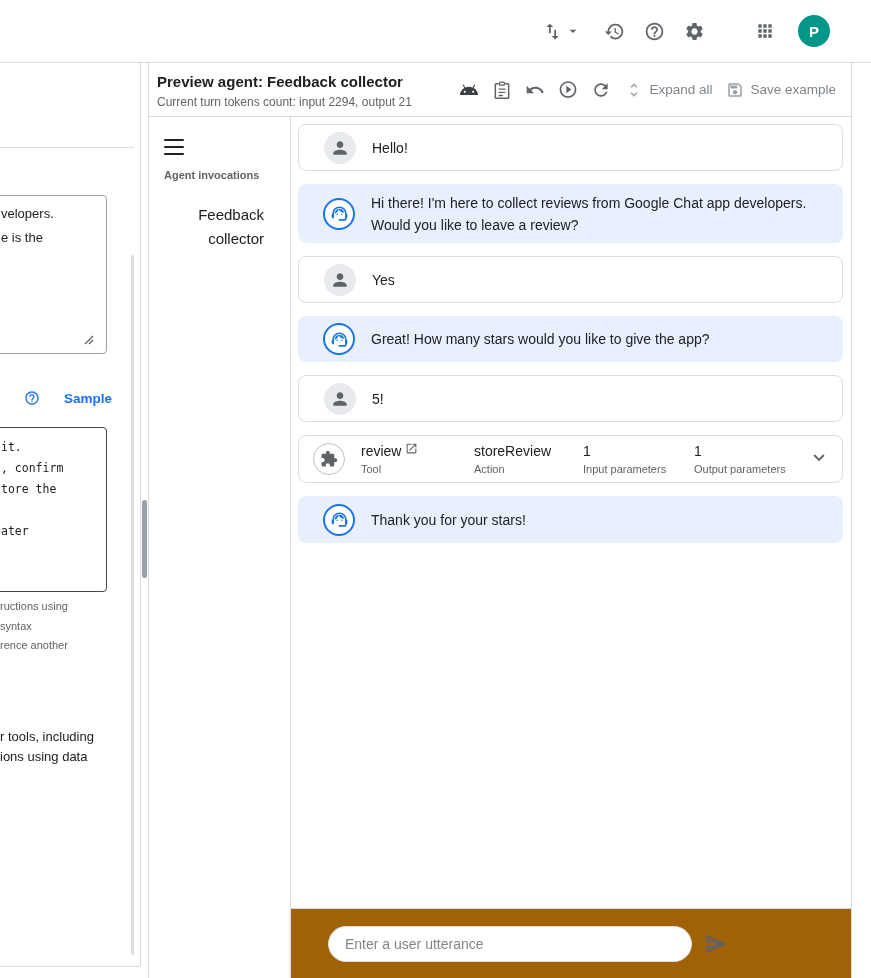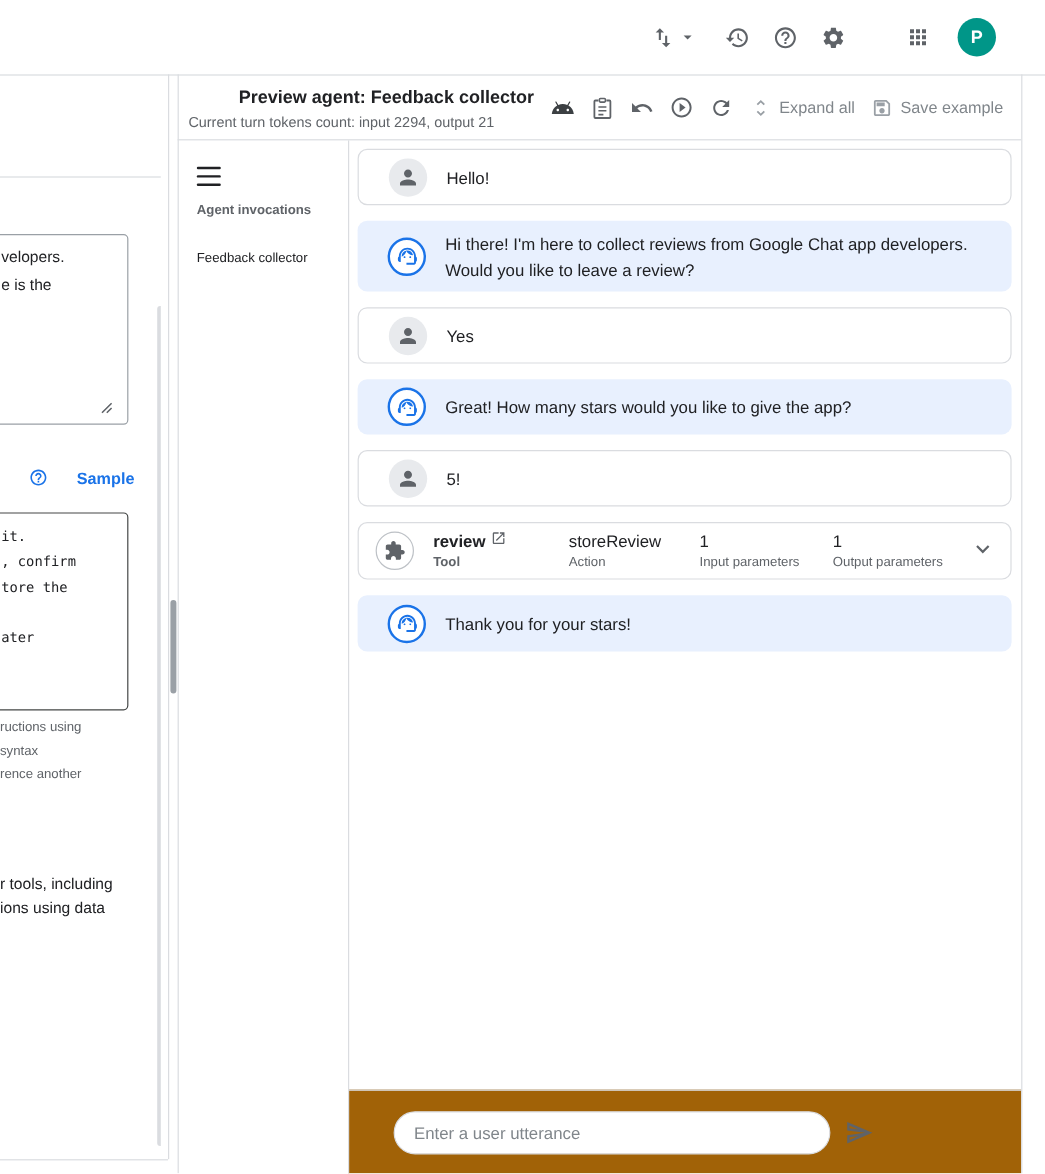--- a/index.html
+++ b/index.html
@@ -35,33 +35,33 @@
     font-size:11.5px;line-height:21px;color:var(--text);}
   .code-line{min-height:21px;white-space:pre;}
   .hint-lines{position:absolute;left:0;top:545px;font-size:11px;line-height:19.5px;color:var(--muted);}
   .para-lines{position:absolute;left:0;top:675px;font-size:13px;line-height:20px;color:var(--text);}
   .inner-scrollbar{position:absolute;left:131px;top:203px;width:5px;height:700px;border-radius:3px;background:var(--border);}
   .page-scroll-thumb{position:absolute;left:142px;top:500px;width:5px;height:78px;border-radius:3px;background:#9aa0a6;}
 
   
   .preview-header{position:absolute;left:149px;top:62px;width:702px;height:55px;background:#fff;}
   .ph-titles{position:absolute;left:8px;top:10px;}
-  .ph-title{font-size:15px;font-weight:700;color:var(--text);line-height:19px;margin-left:42px;}
+  .ph-title{font-size:15px;font-weight:700;color:var(--text);line-height:19px;}
   .ph-subtitle{font-size:12px;color:var(--muted);margin-top:4px;line-height:14px;}
   .ph-toolbar{position:absolute;right:15px;top:0;height:55px;display:flex;align-items:center;gap:13px;}
   .ph-toolbar .icon{width:20px;height:20px;}
   .label-btn{display:inline-flex;align-items:center;gap:5px;color:#80868b;font-size:13.5px;}
   .label-btn .icon{color:#9aa0a6;}
 
   
   .agent-col{position:absolute;left:149px;top:117px;width:141px;height:861px;background:#fff;}
   .hamburger{position:absolute;left:15px;top:22px;width:20px;height:16px;display:flex;flex-direction:column;justify-content:space-between;}
   .hamburger span{display:block;height:2px;background:#202124;border-radius:1px;}
   .agent-section-label{position:absolute;left:15px;top:52px;font-size:11px;color:var(--muted);font-weight:bold;}
-  .agent-name{position:absolute;left:15px;top:86px;width:100px;font-size:11px;line-height:24px;color:var(--text);}
+  .agent-name{position:absolute;left:15px;top:86px;width:100px;font-size:15px;line-height:24px;color:var(--text);text-align:right;}
 
   
   .chat-col{position:absolute;left:290px;top:117px;width:561px;height:861px;background:#fff;}
   .msg{position:absolute;left:8px;width:545px;display:flex;align-items:center;gap:16px;
     padding:0 25px;border-radius:8px;font-size:14px;line-height:22px;color:var(--text);}
   .msg.user{background:#fff;border:1px solid var(--border);}
   .msg.agent{background:var(--agent-bubble);}
   .msg-avatar{flex:0 0 32px;width:32px;height:32px;border-radius:50%;display:flex;align-items:center;justify-content:center;}
   .user-avatar{background:#e8eaed;color:var(--muted);}
   .agent-avatar{background:#fff;border:2px solid var(--accent);color:var(--accent);}
@@ -287,21 +287,21 @@
       </span>
       <span class="msg-text">5!</span>
     </div>
 
     <div class="tool-card" style="top:318px;height:48px;">
       <span class="msg-avatar tool-avatar" style="margin-right:16px;">
         <svg viewBox="0 0 24 24" width="18" height="18">
             <path fill="currentColor" d="M20.5 11H19V7c0-1.1-.9-2-2-2h-4V3.5C13 2.12 11.88 1 10.5 1S8 2.12 8 3.5V5H4c-1.1 0-1.99.9-1.99 2v3.8H3.5c1.49 0 2.7 1.21 2.7 2.7s-1.21 2.7-2.7 2.7H2V20c0 1.1.9 2 2 2h3.8v-1.5c0-1.49 1.21-2.7 2.7-2.7 1.49 0 2.7 1.21 2.7 2.7V22H17c1.1 0 2-.9 2-2v-4h1.5c1.38 0 2.5-1.12 2.5-2.5S21.88 11 20.5 11z"></path>
           </svg>
       </span>
-      <div class="tool-col" style="width:113px;font-weight:bold;">
+      <div class="tool-col" style="width:113px;">
         <span class="tool-val">
           <span>review</span>
           <span class="icon" style="margin-top:-1px;">
             <svg viewBox="0 0 24 24" width="13" height="13">
                 <path fill="currentColor" d="M19 19H5V5h7V3H5c-1.11 0-2 .9-2 2v14c0 1.1.89 2 2 2h14c1.1 0 2-.9 2-2v-7h-2v7zM14 3v2h3.59l-9.83 9.83 1.41 1.41L19 6.41V10h2V3h-7z"></path>
               </svg>
           </span>
         </span>
         <span class="tool-label">Tool</span>
       </div>

